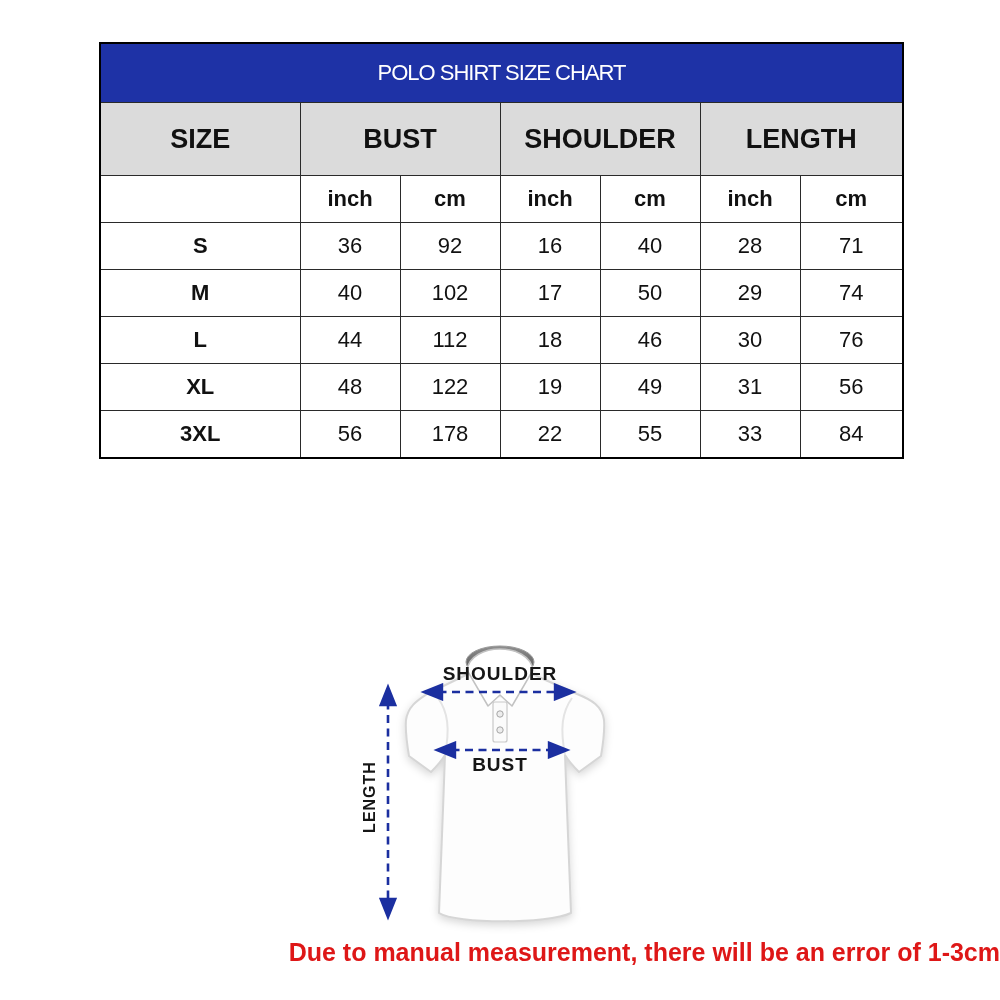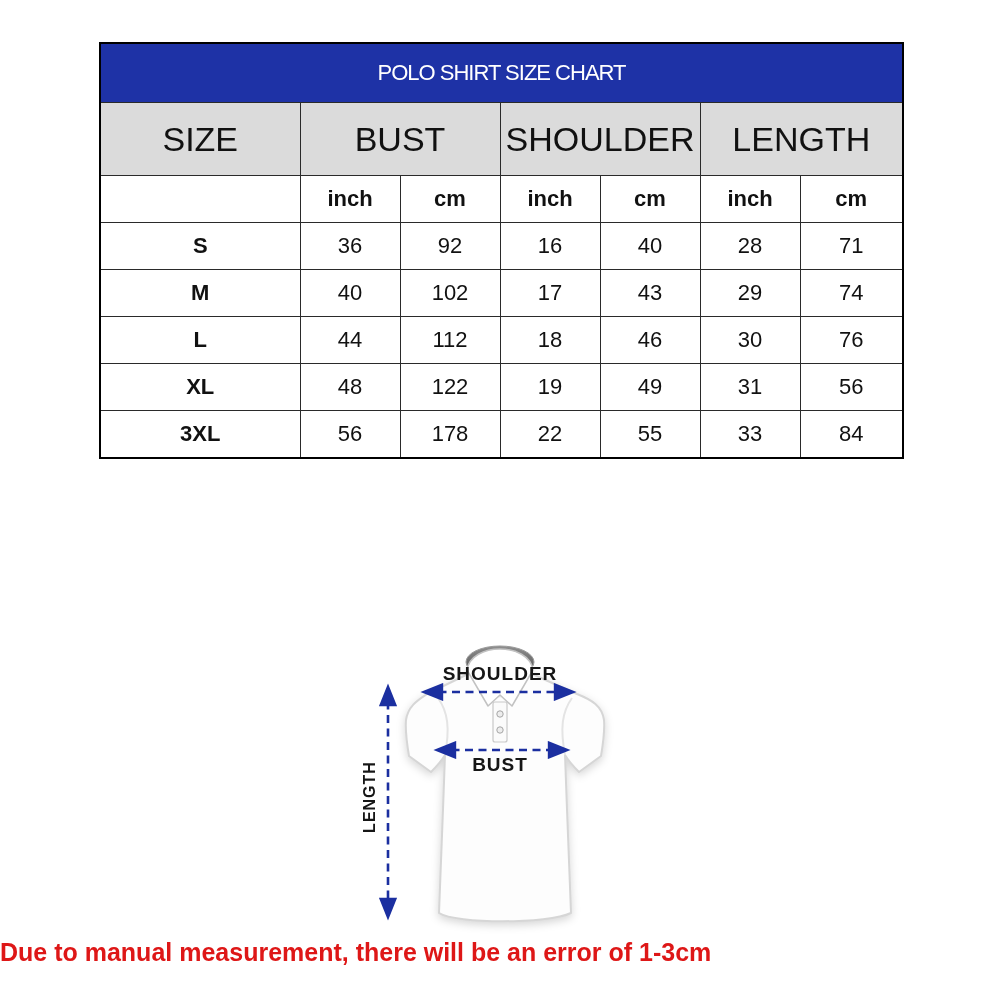--- a/index.html
+++ b/index.html
@@ -25,21 +25,21 @@
   }
   td.title-cell {
     height:58px;
     background:var(--header-blue,#1E32A6);
     color:#ffffff; font-weight:normal; font-size:42px; letter-spacing:-1px;
     border-bottom:2px solid #000;
   }
   tr.group-row td {
     height:72px;
     background:var(--header-gray,#DBDBDB);
-    font-weight:normal; font-size:34px;
+    font-weight:bold; font-size:27px;
   }
   tr.unit-row td { height:46px; font-weight:bold; font-size:22px;margin-left:24px; }
   tr.data-row td { height:46px; }
   tr.data-row td.size-cell { font-weight:bold; font-size:22px; }
 
   
   svg.shirt { position:absolute; left:330px; top:628px; width:350px; height:317px; overflow:visible; }
   .shirt-body { filter:drop-shadow(0 3px 4px rgba(0,0,0,0.16)); }
   .arrow {
     stroke:var(--arrow-blue,#1B2FA0); stroke-width:2.6;
@@ -55,21 +55,21 @@
   .lbl-bust     { left:440px; top:754px; width:120px; font-size:19px; letter-spacing:1px; }
   .lbl-length   {
     left:322px; top:786px; width:100px; height:22px;
     font-size:16px; letter-spacing:1px;
     transform:rotate(-90deg);
   }
 
   
   .footnote {
     position:absolute; left:0; top:938px; width:1000px;
-    text-align:left; font-weight:bold; font-size:25px;
+    text-align:right; font-weight:bold; font-size:25px;
     color:var(--footnote-red,#DE1717);
   }
 </style>
 </head>
 <body>
 
 <div class="page">
 
   <table class="chart">
     <colgroup>
@@ -108,21 +108,21 @@
         <td>16</td>
         <td>40</td>
         <td>28</td>
         <td>71</td>
       </tr>
       <tr class="data-row">
         <td class="size-cell">M</td>
         <td>40</td>
         <td>102</td>
         <td>17</td>
-        <td>43</td>
+        <td>50</td>
         <td>29</td>
         <td>74</td>
       </tr>
       <tr class="data-row">
         <td class="size-cell">L</td>
         <td>44</td>
         <td>112</td>
         <td>18</td>
         <td>46</td>
         <td>30</td>

